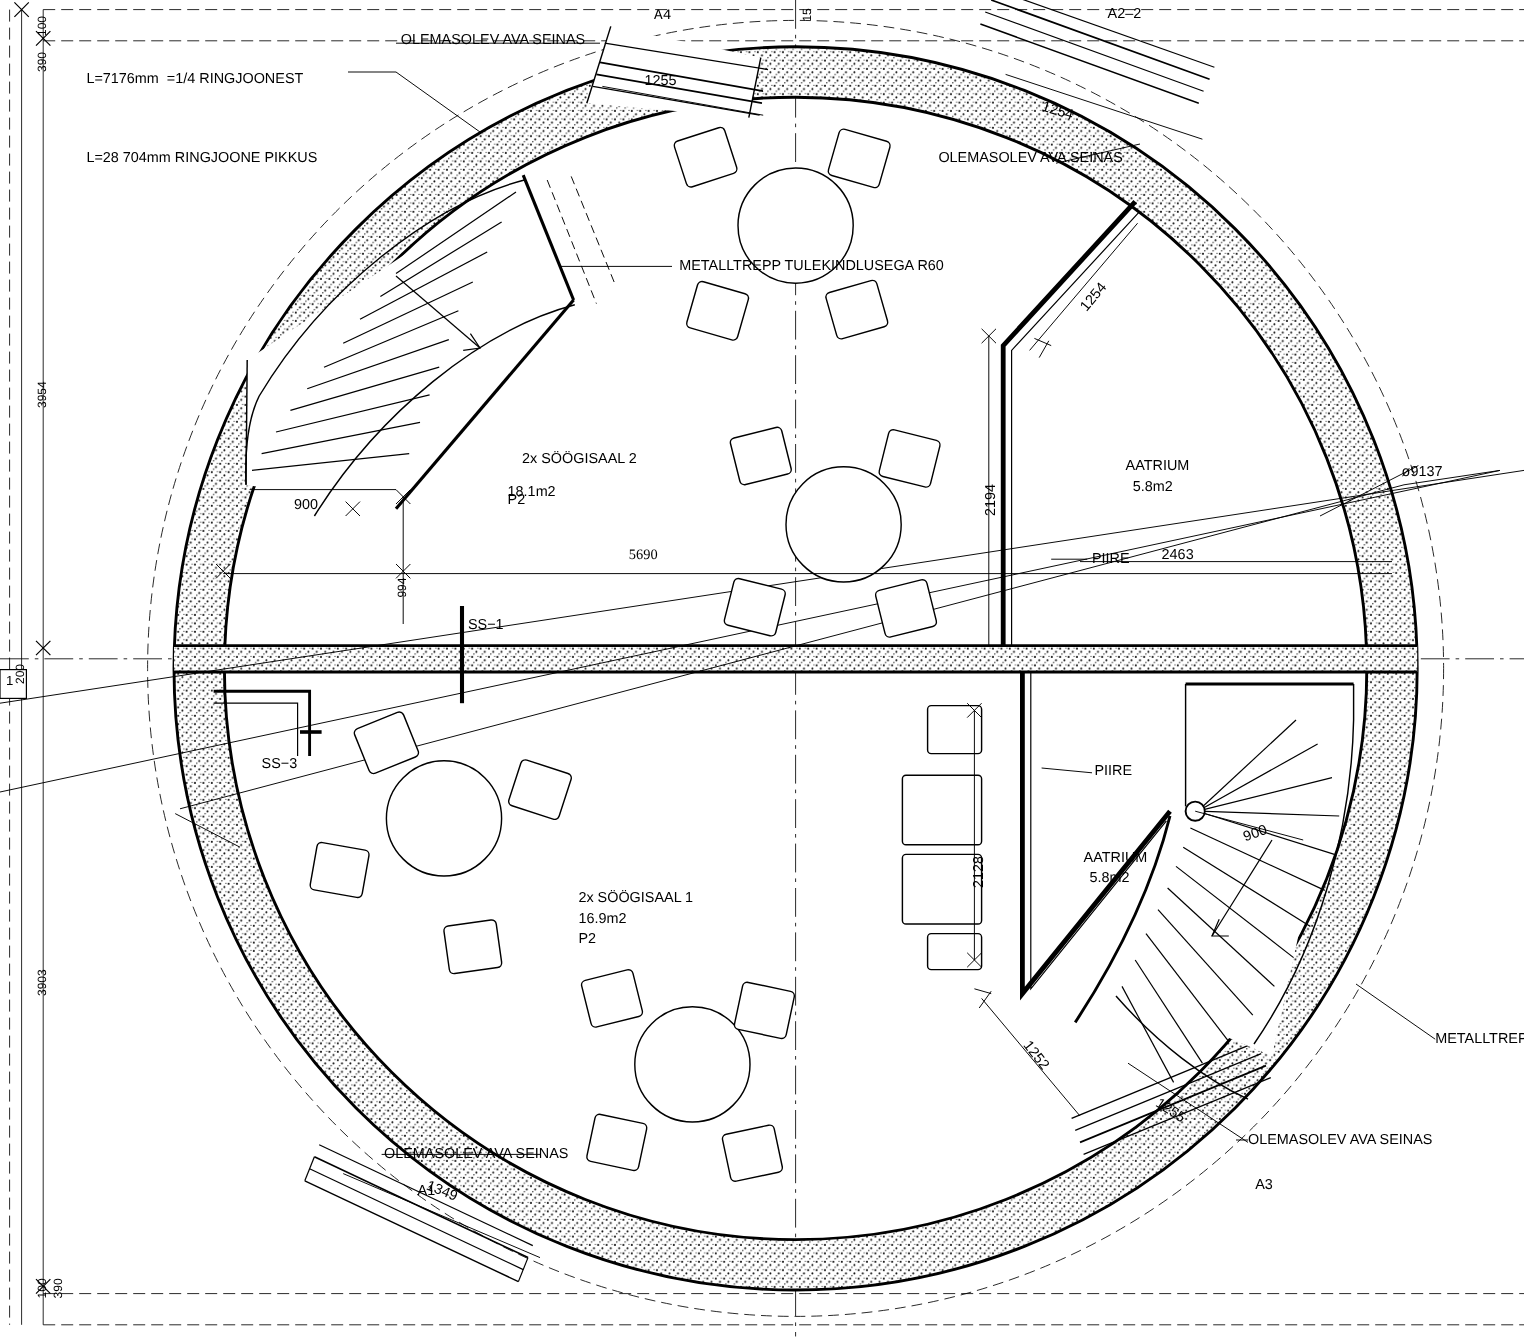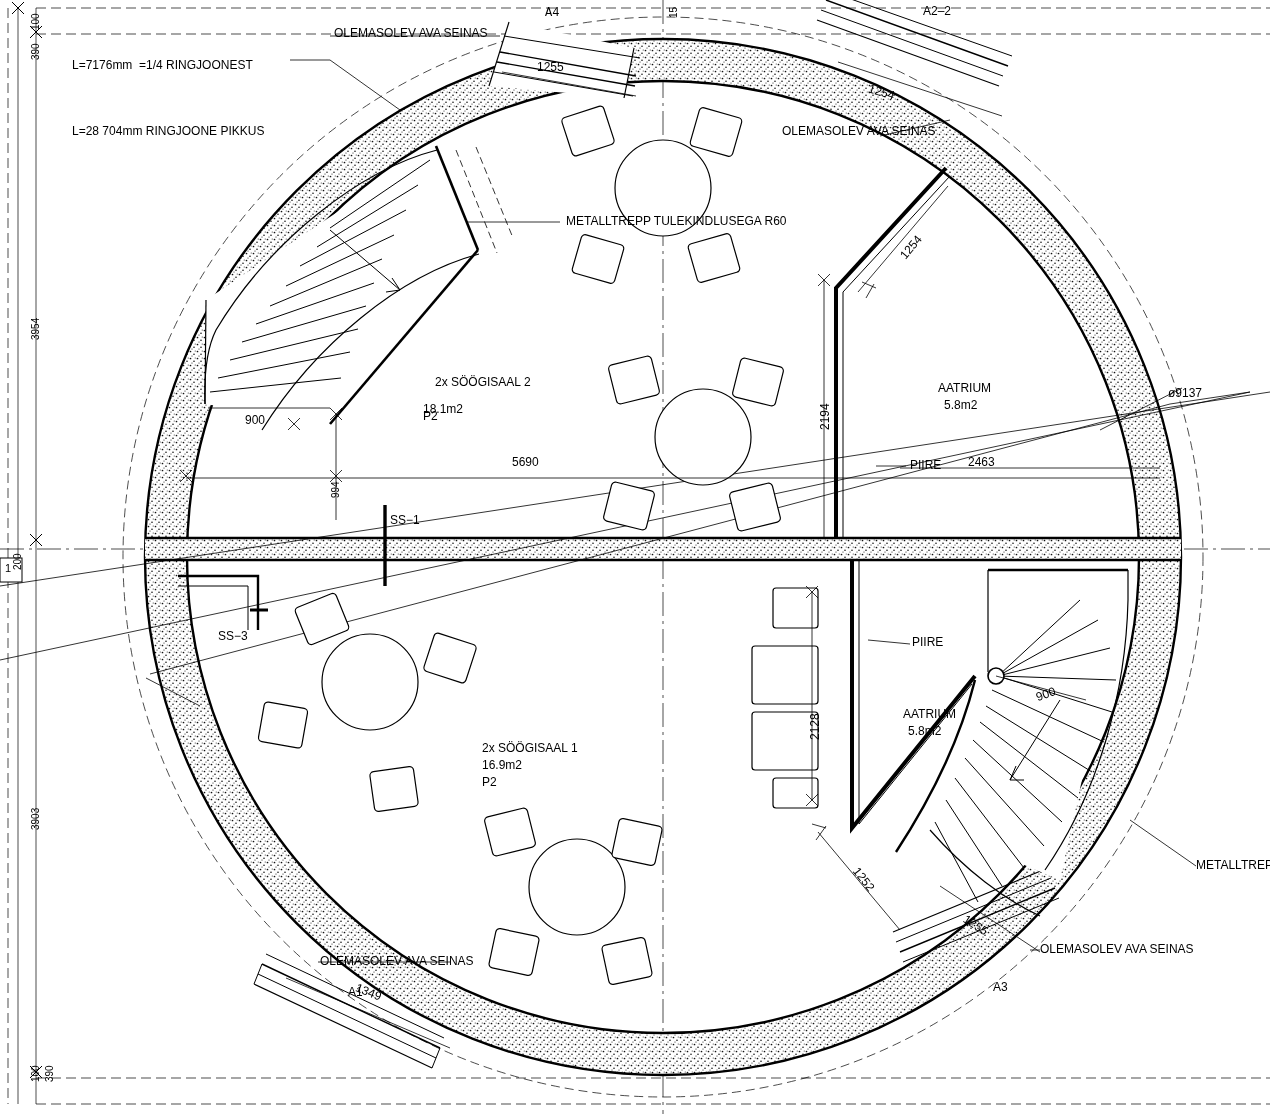--- a/index.html
+++ b/index.html
@@ -356,33 +356,33 @@
   <div class="lbl" style="left:482px; top:775px;">P2</div>
 
   <div class="lbl" style="left:938px; top:381px;">AATRIUM</div>
   <div class="lbl" style="left:944px; top:398px;">5.8m2</div>
 
   <div class="lbl" style="left:903px; top:707px;">AATRIUM</div>
   <div class="lbl" style="left:908px; top:724px;">5.8m2</div>
 
   <div class="lbl" style="left:245px; top:413px;">900</div>
   <div class="lbl tiny rot90" style="left:330px; top:498px;">994</div>
-  <div class="lbl" style="left:512px; top:455px;">5690</div>
+  <div class="lbl" style="left:524px; top:455px;font-family:Liberation Serif, serif;">5690</div>
   <div class="lbl rot90" style="left:818px; top:430px;">2194</div>
   <div class="lbl" style="left:968px; top:455px;text-align:right;">2463</div>
   <div class="lbl rot90" style="left:808px; top:740px;">2128</div>
   <div class="lbl" style="left:1036px; top:687px; transform:rotate(-20deg);">900</div>
   <div class="lbl" style="left:850px; top:872px; transform:rotate(52deg);">1252</div>
   <div class="lbl" style="left:962px; top:918px; transform:rotate(33deg);">1255</div>
   <div class="lbl" style="left:355px; top:985px; transform:rotate(22deg);">1349</div>
 
   <div class="lbl" style="left:390px; top:513px;">SS−1</div>
   <div class="lbl" style="left:218px; top:629px;">SS−3</div>
   <div class="lbl" style="left:910px; top:458px;">PIIRE</div>
   <div class="lbl" style="left:912px; top:635px;">PIIRE</div>
 
   <div class="lbl" style="left:320px; top:954px;">OLEMASOLEV AVA SEINAS</div>
   <div class="lbl" style="left:348px; top:985px;">A1</div>
   <div class="lbl" style="left:1040px; top:942px;">OLEMASOLEV AVA SEINAS</div>
-  <div class="lbl" style="left:993px; top:980px;">A3</div>
+  <div class="lbl" style="left:1046px; top:980px;">A3</div>
   <div class="lbl" style="left:1196px; top:858px;">METALLTREPP</div>
 
 </div>
 
 </body></html>

